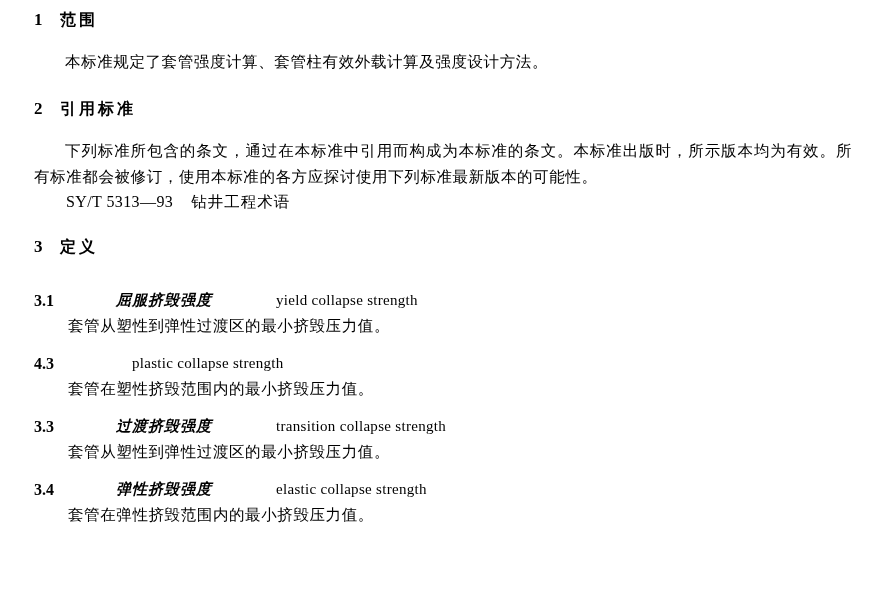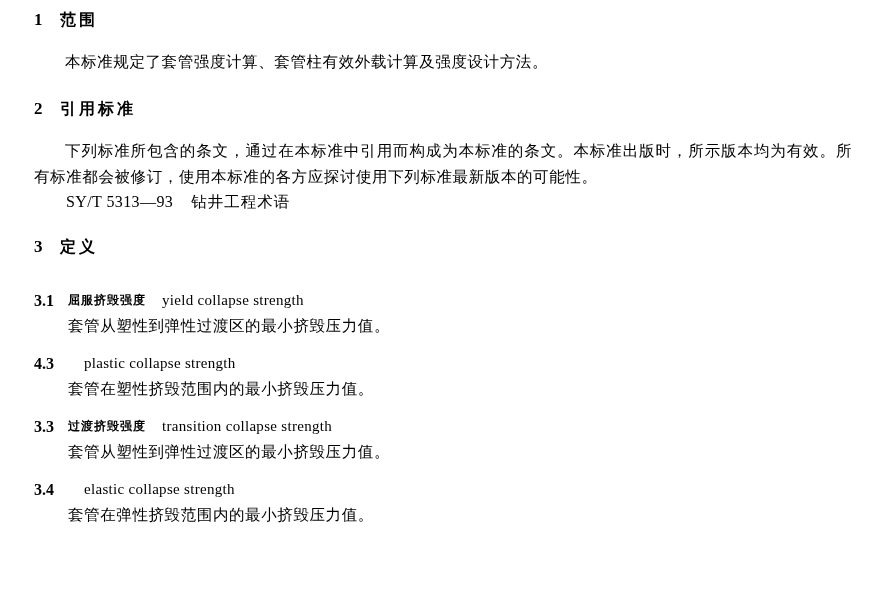--- a/index.html
+++ b/index.html
@@ -61,32 +61,34 @@
   
   .def {
     margin: 0;
     padding: 0;
   }
   .def-line1 {
     display: flex;
     align-items: center;
     font-size: 15.5px;
     line-height: 25px;
+    gap: 48px;
   }
   .def-num {
     flex: 0 0 34px;
     font-weight: bold;
     font-family: "Liberation Serif", serif;
     font-size: 16px;
   }
   .def-cn {
     font-family: "DejaVu Sans", "Liberation Sans", sans-serif;
     font-weight: bold;
-    font-size: 12px;
+    font-size: 15px;
     letter-spacing: 1px;
+    font-style: italic;
   }
   .def-en {
     font-family: "Liberation Serif", "DejaVu Serif", serif;
     font-size: 15px;
     margin-left: 16px;
     letter-spacing: 0.3px;
   }
   .def-line2 {
     margin-left: 34px;
     font-family: "DejaVu Sans", "Liberation Sans", sans-serif;
@@ -177,18 +179,19 @@
       <span class="def-en">transition collapse strength</span>
     </div>
     <div class="def-line2">套管从塑性到弹性过渡区的最小挤毁压力值。</div>
   </div>
 
   <div class="gap-s"></div>
 
   <div class="def">
     <div class="def-line1">
       <span class="def-num">3.4</span>
+      <span class="def-cn">弹性挤毁强度</span>
       <span class="def-en">elastic collapse strength</span>
     </div>
     <div class="def-line2">套管在弹性挤毁范围内的最小挤毁压力值。</div>
   </div>
 
 </div>
 
 </body></html>

